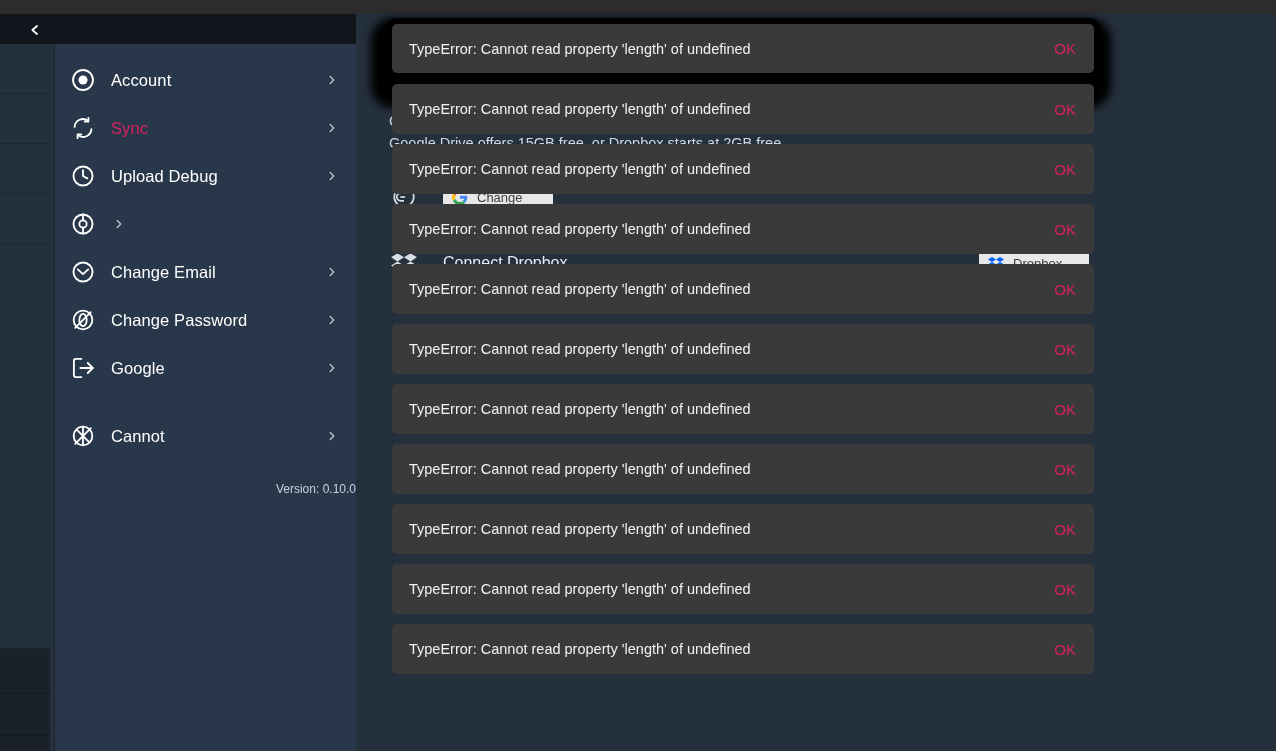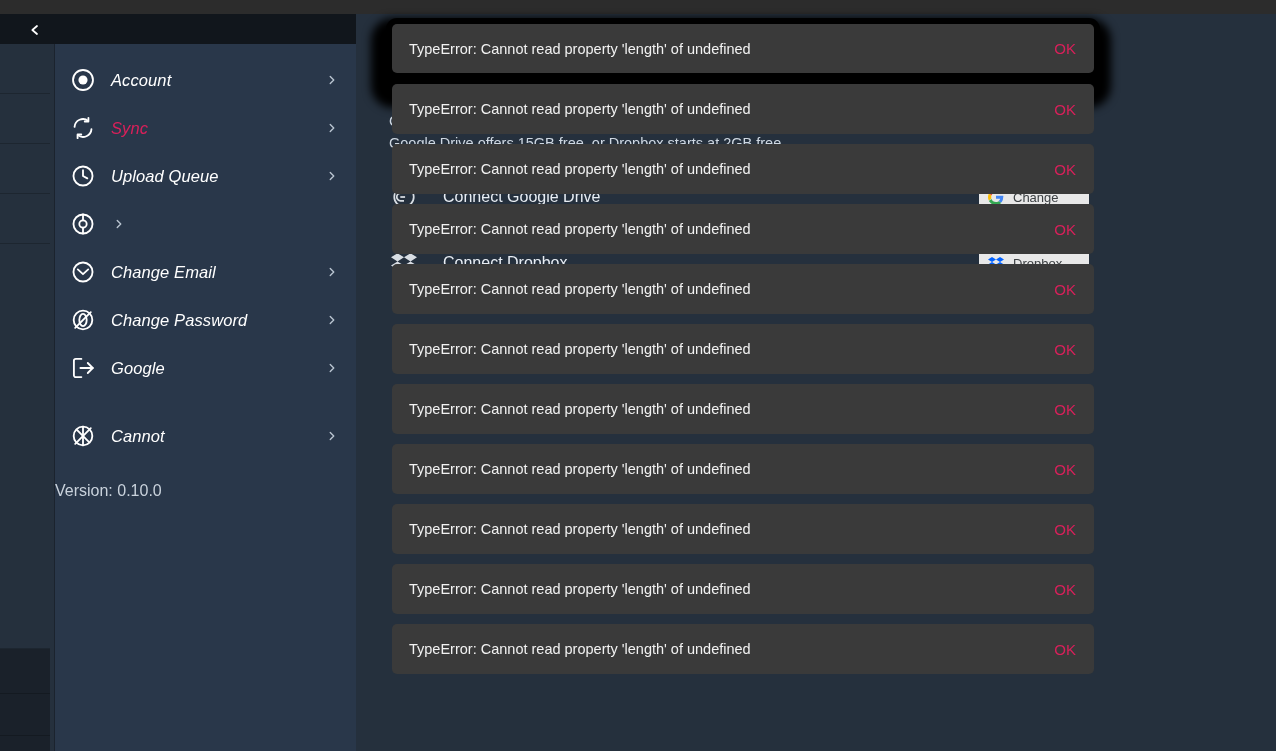--- a/index.html
+++ b/index.html
@@ -69,21 +69,20 @@
   }
   .sidebar-inner { padding-top: 12px; }
 
   .nav-item {
     position: relative;
     display: flex;
     align-items: center;
     height: 48px;
     padding: 0 16px 0 14px;
     cursor: pointer;
-    font-style: italic;
   }
   .nav-item .ico {
     width: 28px; height: 28px;
     flex: 0 0 28px;
     color: #ffffff;
     display: flex; align-items: center; justify-content: center;
     margin-right: 14px;
   }
   .nav-item .lbl {
     flex: 1 1 auto;
@@ -96,22 +95,22 @@
   .nav-item.active .ico { color: #ffffff; }
   .nav-item .chev {
     flex: 0 0 auto;
     width: 16px; height: 16px;
     color: #b9c4d0;
     display: flex; align-items: center; justify-content: center;
   }
   .nav-gap { height: 20px; }
   .version {
     margin-top: 22px;
-    text-align: left;
-    font-size: 16px;
+    text-align: right;
+    font-size: 12px;
     color: #c9d2dc;
   }
 
   
   .content {
     position: absolute;
     left: 357px; top: 44px;
     width: 919px; height: 707px;
     background: #25303d;
     z-index: 1;
@@ -239,21 +238,20 @@
       <div class="content-para">Connect a cloud storage provider to keep your library backed up and in sync across devices. Google Drive offers 15GB free, or Dropbox starts at 2GB free.</div>
 
       <div class="connect-row">
         <span class="c-ico">
           <svg width="26" height="26" viewBox="0 0 24 24" fill="none" stroke="currentColor" stroke-width="1.6">
             <circle cx="12" cy="12" r="9"></circle>
               <path d="M12 8.5h-3.2a3.5 3.5 0 1 0 0 7h3.2"></path>
               <path d="M8.6 12H13"></path>
           </svg>
         </span>
-        <span class="c-lbl">Connect Google Drive</span>
         <span class="oauth-btn">
           <span class="oa-glyph">
             <svg width="16" height="16" viewBox="0 0 48 48">
               <path fill="#EA4335" d="M24 9.5c3.5 0 6.6 1.2 9 3.6l6.7-6.7C35.6 2.6 30.2 0 24 0 14.6 0 6.5 5.4 2.6 13.2l7.8 6.1C12.3 13.3 17.7 9.5 24 9.5z"></path>
               <path fill="#4285F4" d="M46.1 24.6c0-1.6-.1-3.2-.4-4.6H24v9.1h12.4c-.5 2.9-2.1 5.3-4.6 7l7.1 5.5c4.2-3.9 6.6-9.6 6.6-17z"></path>
               <path fill="#FBBC05" d="M10.4 28.7c-.5-1.5-.8-3-.8-4.7s.3-3.2.8-4.7l-7.8-6.1C1 16.4 0 20.1 0 24s1 7.6 2.6 10.8l7.8-6.1z"></path>
               <path fill="#34A853" d="M24 48c6.5 0 11.9-2.1 15.9-5.8l-7.1-5.5c-2 1.3-4.6 2.1-8.8 2.1-6.3 0-11.7-3.8-13.6-9.1l-7.8 6.1C6.5 42.6 14.6 48 24 48z"></path>
             </svg>
           </span>
           <span>Change</span>
@@ -319,21 +317,21 @@
             </svg>
           </span>
         </div>
         <div class="nav-item">
           <span class="ico">
             <svg width="26" height="26" viewBox="0 0 24 24" fill="none" stroke="currentColor" stroke-width="1.7" stroke-linecap="round" stroke-linejoin="round">
               <circle cx="12" cy="12" r="8.8"></circle>
               <polyline points="12 6.6 12 12 16 14.2"></polyline>
             </svg>
           </span>
-          <span class="lbl">Upload Queue</span>
+          <span class="lbl">Upload Debug</span>
           <span class="chev">
             <svg width="14" height="14" viewBox="0 0 24 24" fill="none" stroke="currentColor" stroke-width="2.4" stroke-linecap="round" stroke-linejoin="round">
               <polyline points="9 6 15 12 9 18"></polyline>
             </svg>
           </span>
         </div>
         <div class="nav-item">
           <span class="ico">
             <svg width="26" height="26" viewBox="0 0 24 24" fill="none" stroke="currentColor" stroke-width="1.7" stroke-linecap="round" stroke-linejoin="round">
               <circle cx="12" cy="12" r="8.8"></circle>

